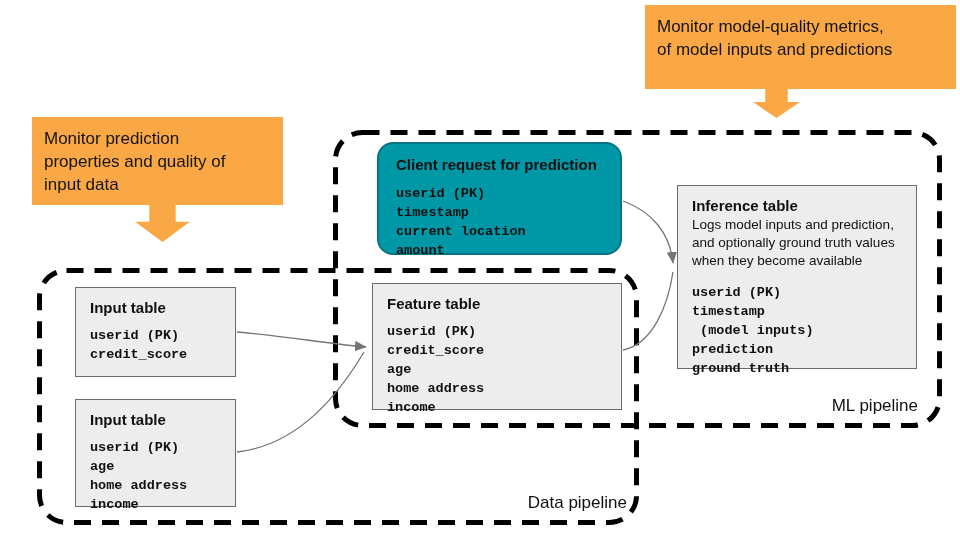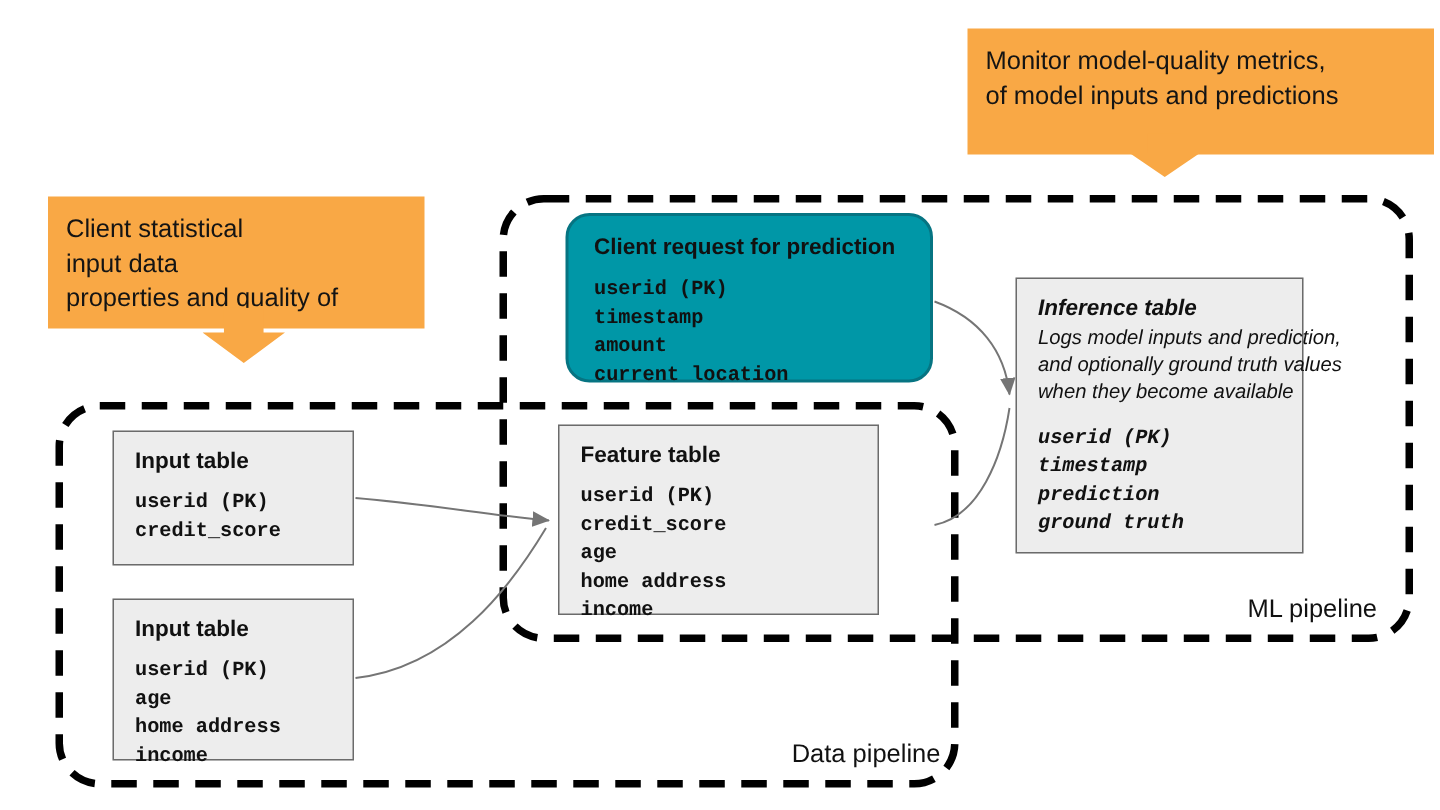--- a/index.html
+++ b/index.html
@@ -16,21 +16,21 @@
   .canvas{
     position:relative;width:960px;height:540px;background:#ffffff;overflow:hidden;
     font-family:"Liberation Sans",sans-serif;color:var(--text-color);
   }
   .layer{position:absolute;left:0;top:0;width:960px;height:540px;}
 
   
   .callout{
     position:absolute;background:var(--callout-orange);
     padding:10px 12px;box-sizing:border-box;
-    font-size:17px;line-height:23px;color:#141414;margin-top:14px;
+    font-size:17px;line-height:23px;color:#141414;
   }
   .callout .line{white-space:pre;}
   .block-arrow{
     position:absolute;background:var(--callout-orange);
     clip-path:polygon(26% 0,74% 0,74% 45%,100% 45%,50% 100%,0% 45%,26% 45%);
   }
 
   
   .tbox{
     position:absolute;background:var(--box-gray);
@@ -75,52 +75,53 @@
     <path d="M 623 350 C 653 344, 668 305, 673 272" fill="none" style="stroke:var(--arrow-color)" stroke-width="1.3"></path>
   </svg>
 
   <div class="callout" style="left:645px;top:5px;width:311px;height:84px;">
       <div class="line">Monitor model-quality metrics,</div>
       <div class="line">of model inputs and predictions</div>
     </div>
   <div class="block-arrow" style="left:753px;top:89px;width:47px;height:29px;"></div>
 
   <div class="callout" style="left:32px;top:117px;width:251px;height:88px;">
-      <div class="line">Client statistical</div>
+      <div class="line">Monitor prediction</div>
+      <div class="line">properties and quality of</div>
       <div class="line">input data</div>
-      <div class="line">properties and quality of</div>
     </div>
   <div class="block-arrow" style="left:135px;top:205px;width:55px;height:37px;"></div>
 
   <div class="client-box" style="left:377px;top:142px;width:245px;height:113px;">
     <div class="title">Client request for prediction</div>
     <div class="fields">
         <div class="line">userid (PK)</div>
         <div class="line">timestamp</div>
+        <div class="line">current location</div>
         <div class="line">amount</div>
-        <div class="line">current location</div>
       </div>
   </div>
 
-  <div class="tbox" style="left:677px;top:185px;width:192px;height:184px;font-style:italic;">
+  <div class="tbox" style="left:677px;top:185px;width:240px;height:184px;">
     <div class="title" style="margin-bottom:2px;">Inference table</div>
     <div class="desc">
         <div class="line">Logs model inputs and prediction,</div>
         <div class="line">and optionally ground truth values</div>
         <div class="line">when they become available</div>
       </div>
     <div class="fields" style="margin-top:13px;">
         <div class="line">userid (PK)</div>
         <div class="line">timestamp</div>
+        <div class="line"> (model inputs)</div>
         <div class="line">prediction</div>
         <div class="line">ground truth</div>
       </div>
   </div>
 
-  <div class="tbox" style="left:372px;top:283px;width:214px;height:127px;">
+  <div class="tbox" style="left:372px;top:283px;width:250px;height:127px;">
     <div class="title">Feature table</div>
     <div class="fields">
         <div class="line">userid (PK)</div>
         <div class="line">credit_score</div>
         <div class="line">age</div>
         <div class="line">home address</div>
         <div class="line">income</div>
       </div>
   </div>
 

